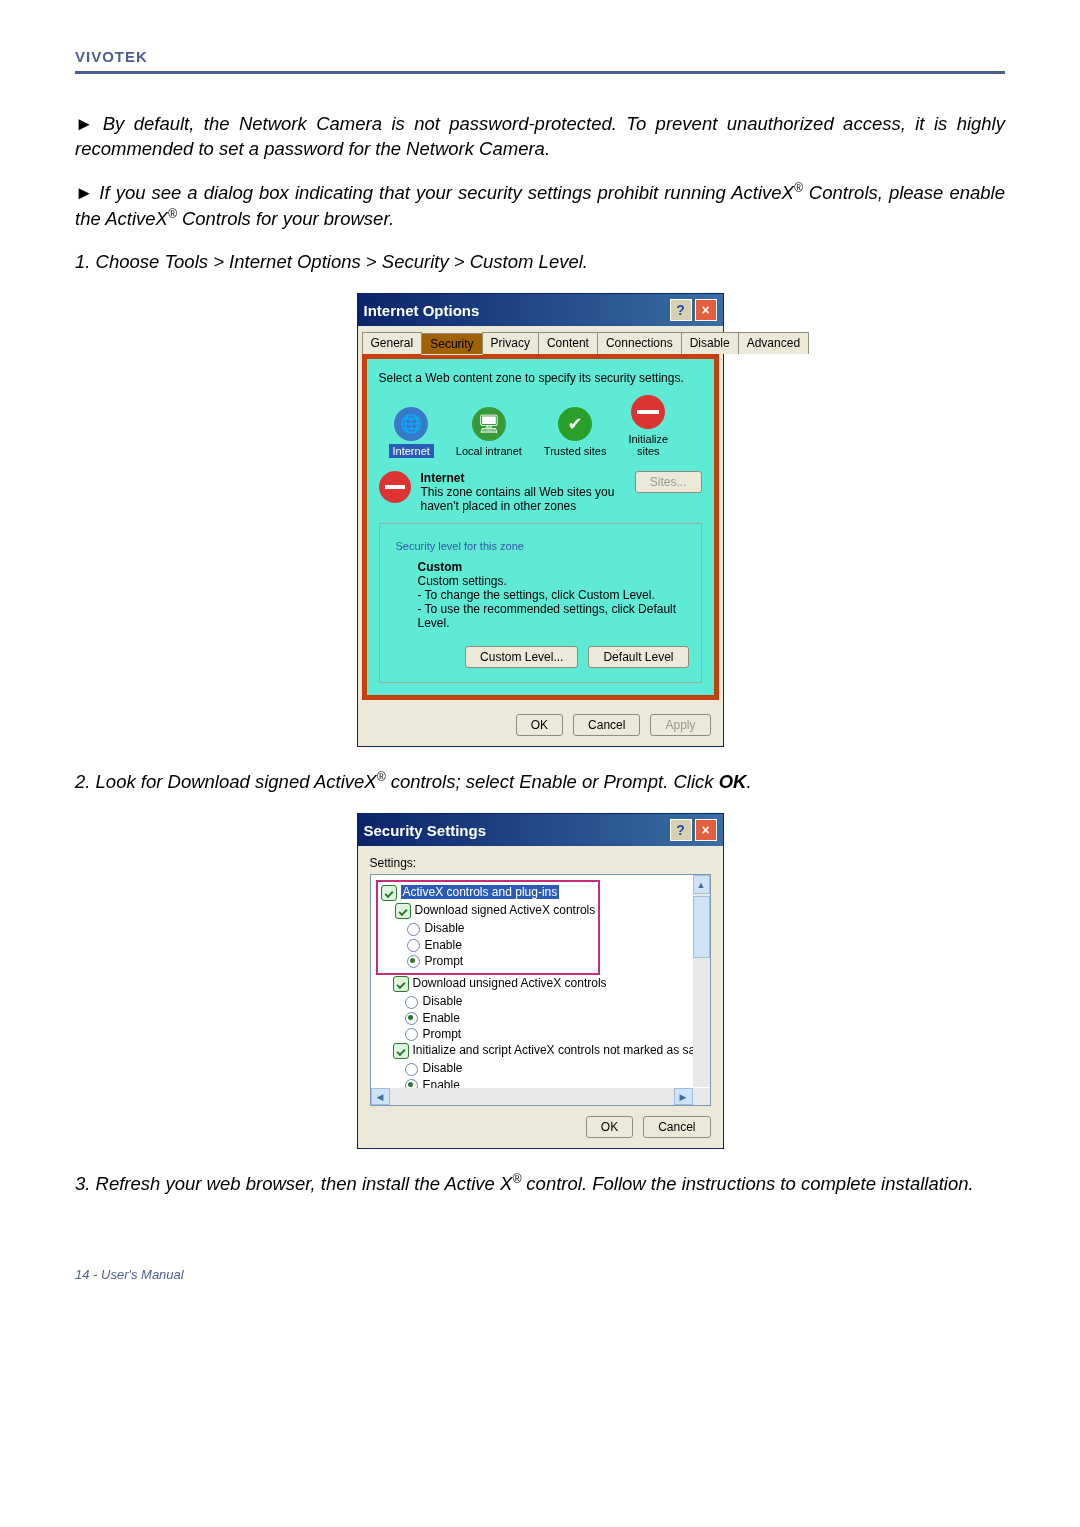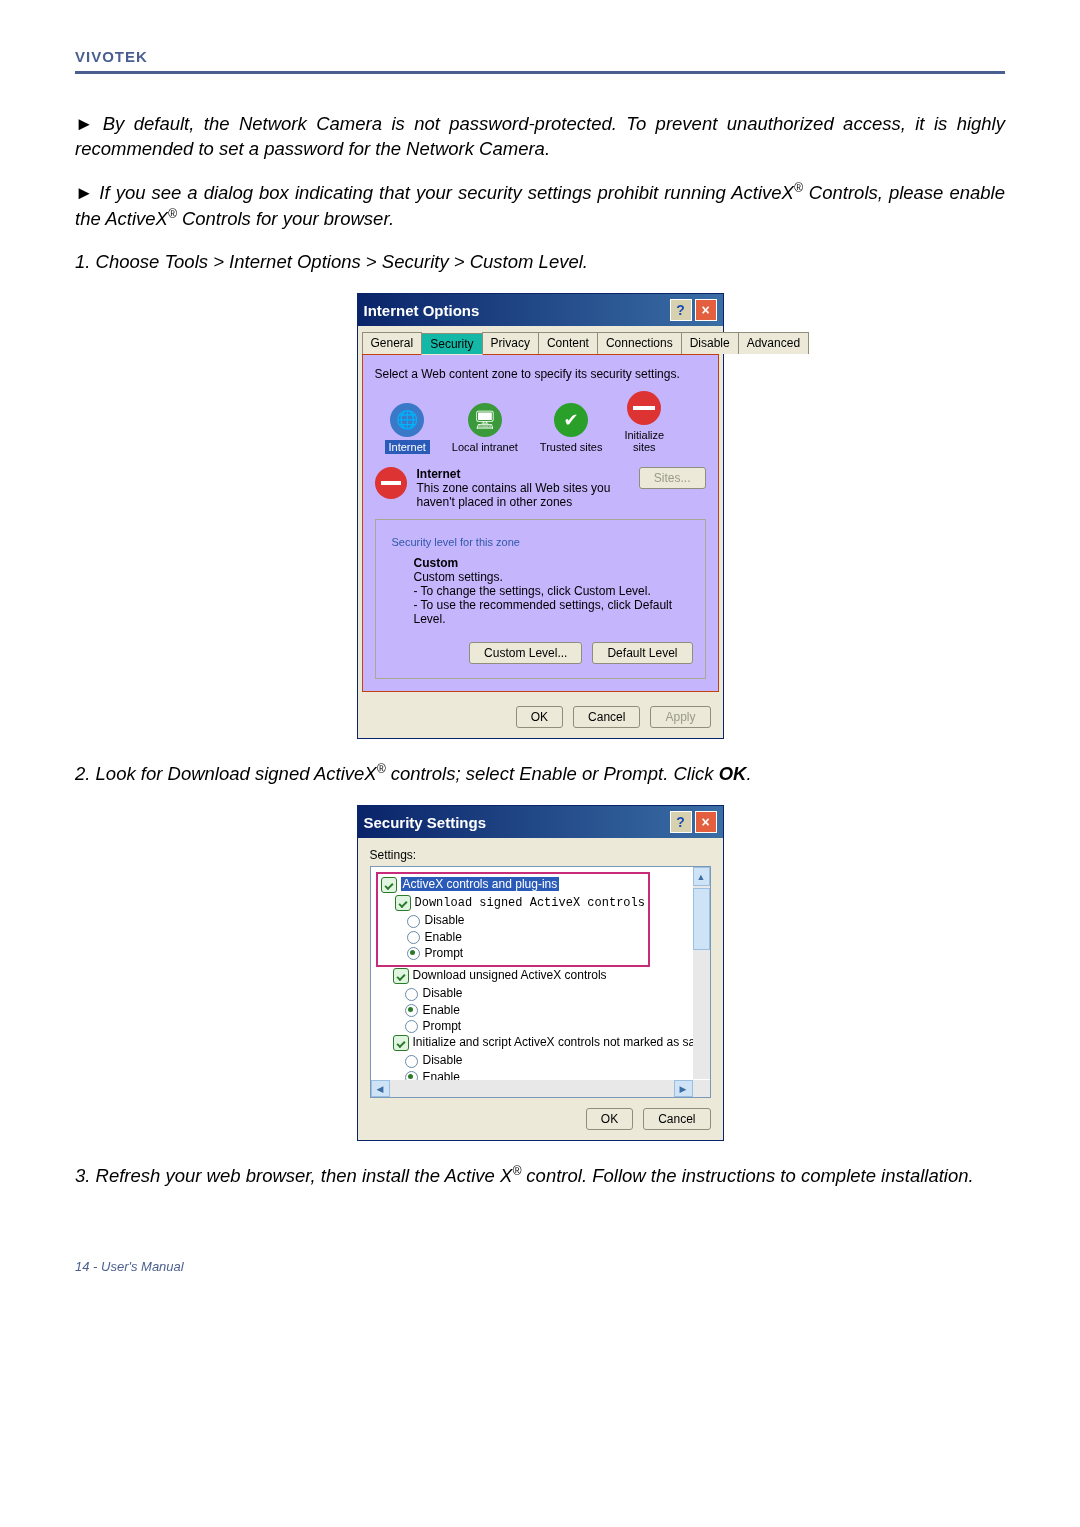--- a/index.html
+++ b/index.html
@@ -84,32 +84,32 @@
     padding-left: 4px;
   }
   .tab {
     padding: 3px 8px;
     border: 1px solid #8e8e7a;
     border-bottom: none;
     background: #ece9d8;
     margin-right: -1px;
   }
   .tab.active {
-    background: #14b8a6;
+    background: #a16207;
     position: relative;
     top: 1px;
     z-index: 2;
     border-bottom: 1px solid #ece9d8;
   }
   .dlg-body {
-    border: 1px solid #c2410c;
+    border: 5px solid #c2410c;
     margin: 0 4px 4px 4px;
     padding: 12px;
     font-size: 12px;
-    background:#c4b5fd;
+    background:#5eead4;
   }
   .zones {
     display:flex;
     gap:22px;
     margin:10px 0 14px 10px;
     align-items:flex-end;
   }
   .zone {
     text-align:center;
     font-size:11px;
@@ -280,21 +280,21 @@
         <span class="spacer"></span>
         <span class="title-btn help">?</span>
         <span class="title-btn close">×</span>
       </div>
       <div style="padding:10px 12px 0;font-size:12px;">
         <div>Settings:</div>
         <div class="settings-box" style="margin-top:4px;">
           <div class="tree">
             <div class="tree-item tree-bold-outline" style="padding:2px;">
               <span class="tree-icon"></span><span class="tree-highlight">ActiveX controls and plug-ins</span>
-              <div class="tree-item" style="margin-left:14px;font-family:Liberation Mono, monospace;"><span class="tree-icon"></span><span>Download signed ActiveX controls</span></div>
+              <div class="tree-item" style="margin-left:14px;"><span class="tree-icon"></span><span>Download signed ActiveX controls</span></div>
               <div class="tree-item"><span class="radio"></span><span>Disable</span></div>
               <div class="tree-item"><span class="radio"></span><span>Enable</span></div>
               <div class="tree-item"><span class="radio sel"></span><span>Prompt</span></div>
             </div>
             <div class="tree-item" style="margin-left:14px;"><span class="tree-icon"></span><span>Download unsigned ActiveX controls</span></div>
             <div class="tree-item"><span class="radio"></span><span>Disable</span></div>
             <div class="tree-item"><span class="radio sel"></span><span>Enable</span></div>
             <div class="tree-item"><span class="radio"></span><span>Prompt</span></div>
             <div class="tree-item" style="margin-left:14px;"><span class="tree-icon"></span><span>Initialize and script ActiveX controls not marked as safe</span></div>
             <div class="tree-item"><span class="radio"></span><span>Disable</span></div>

